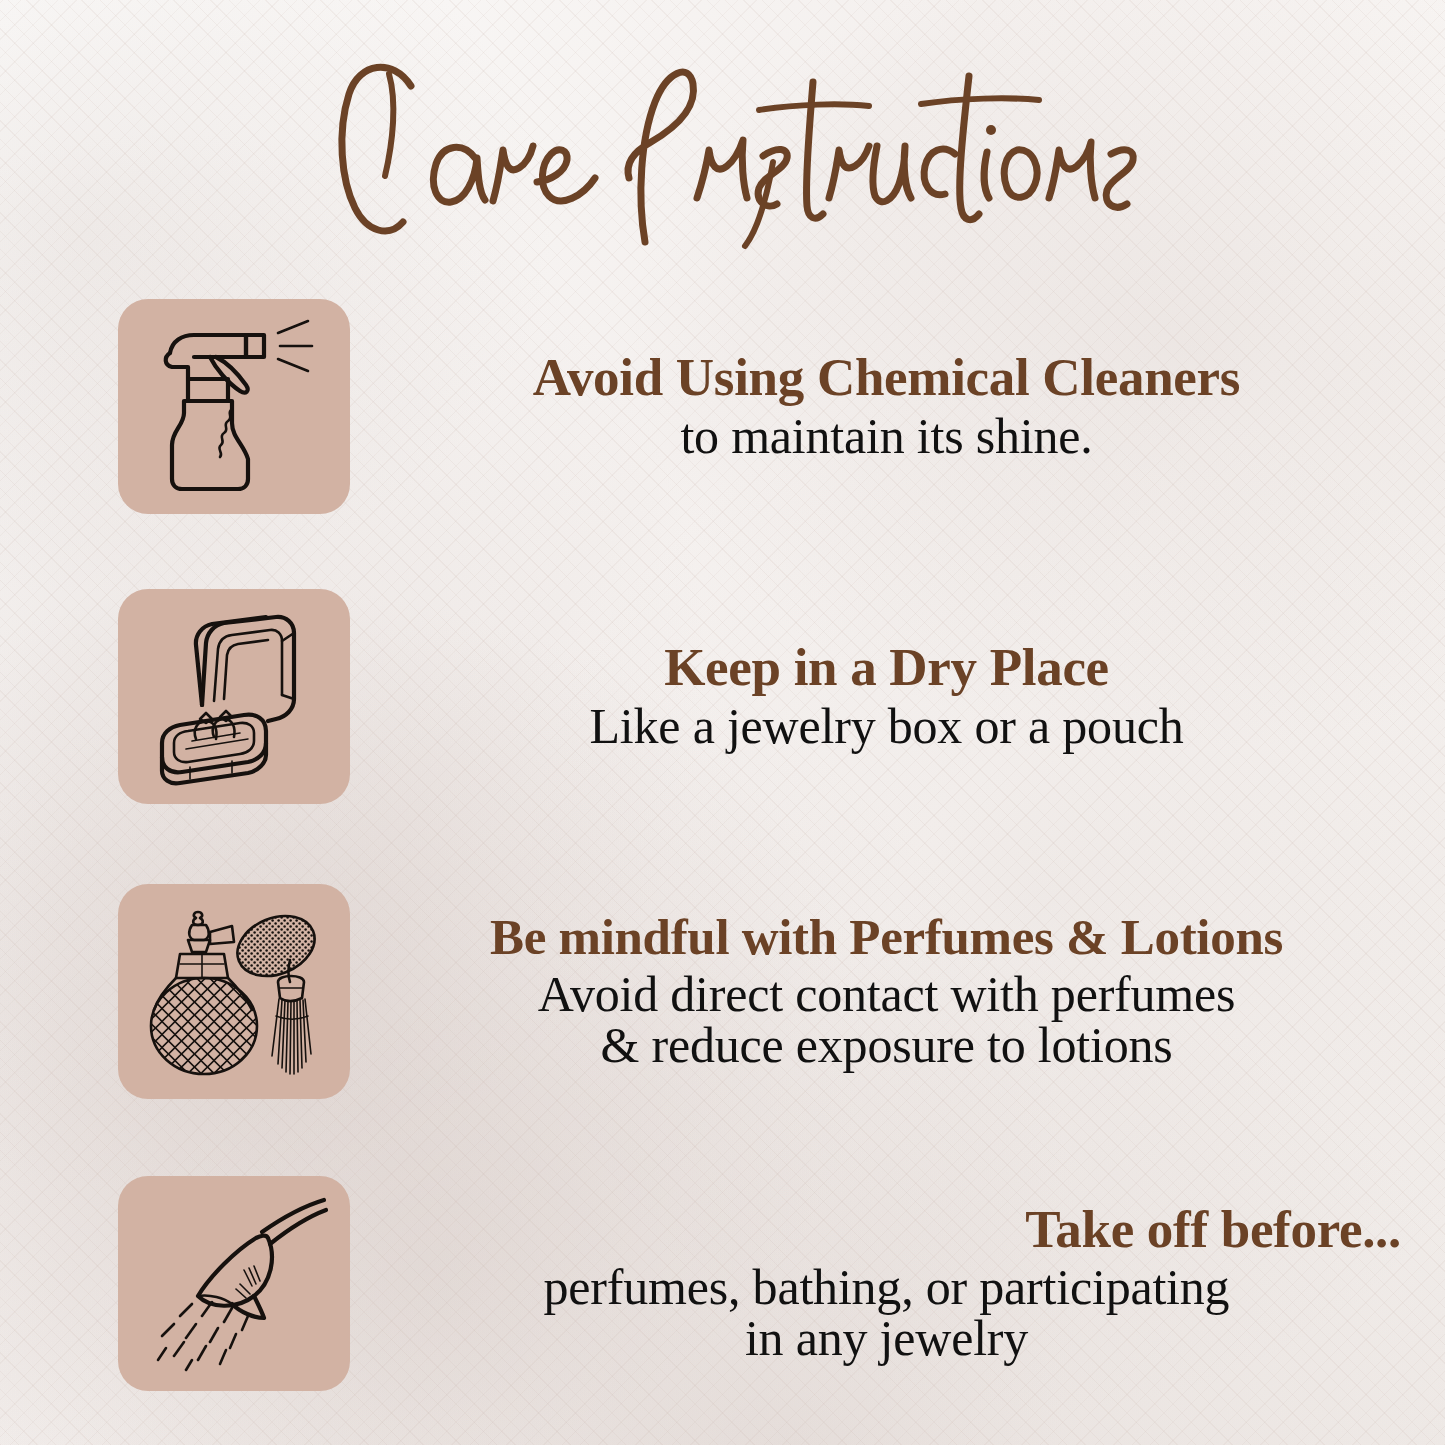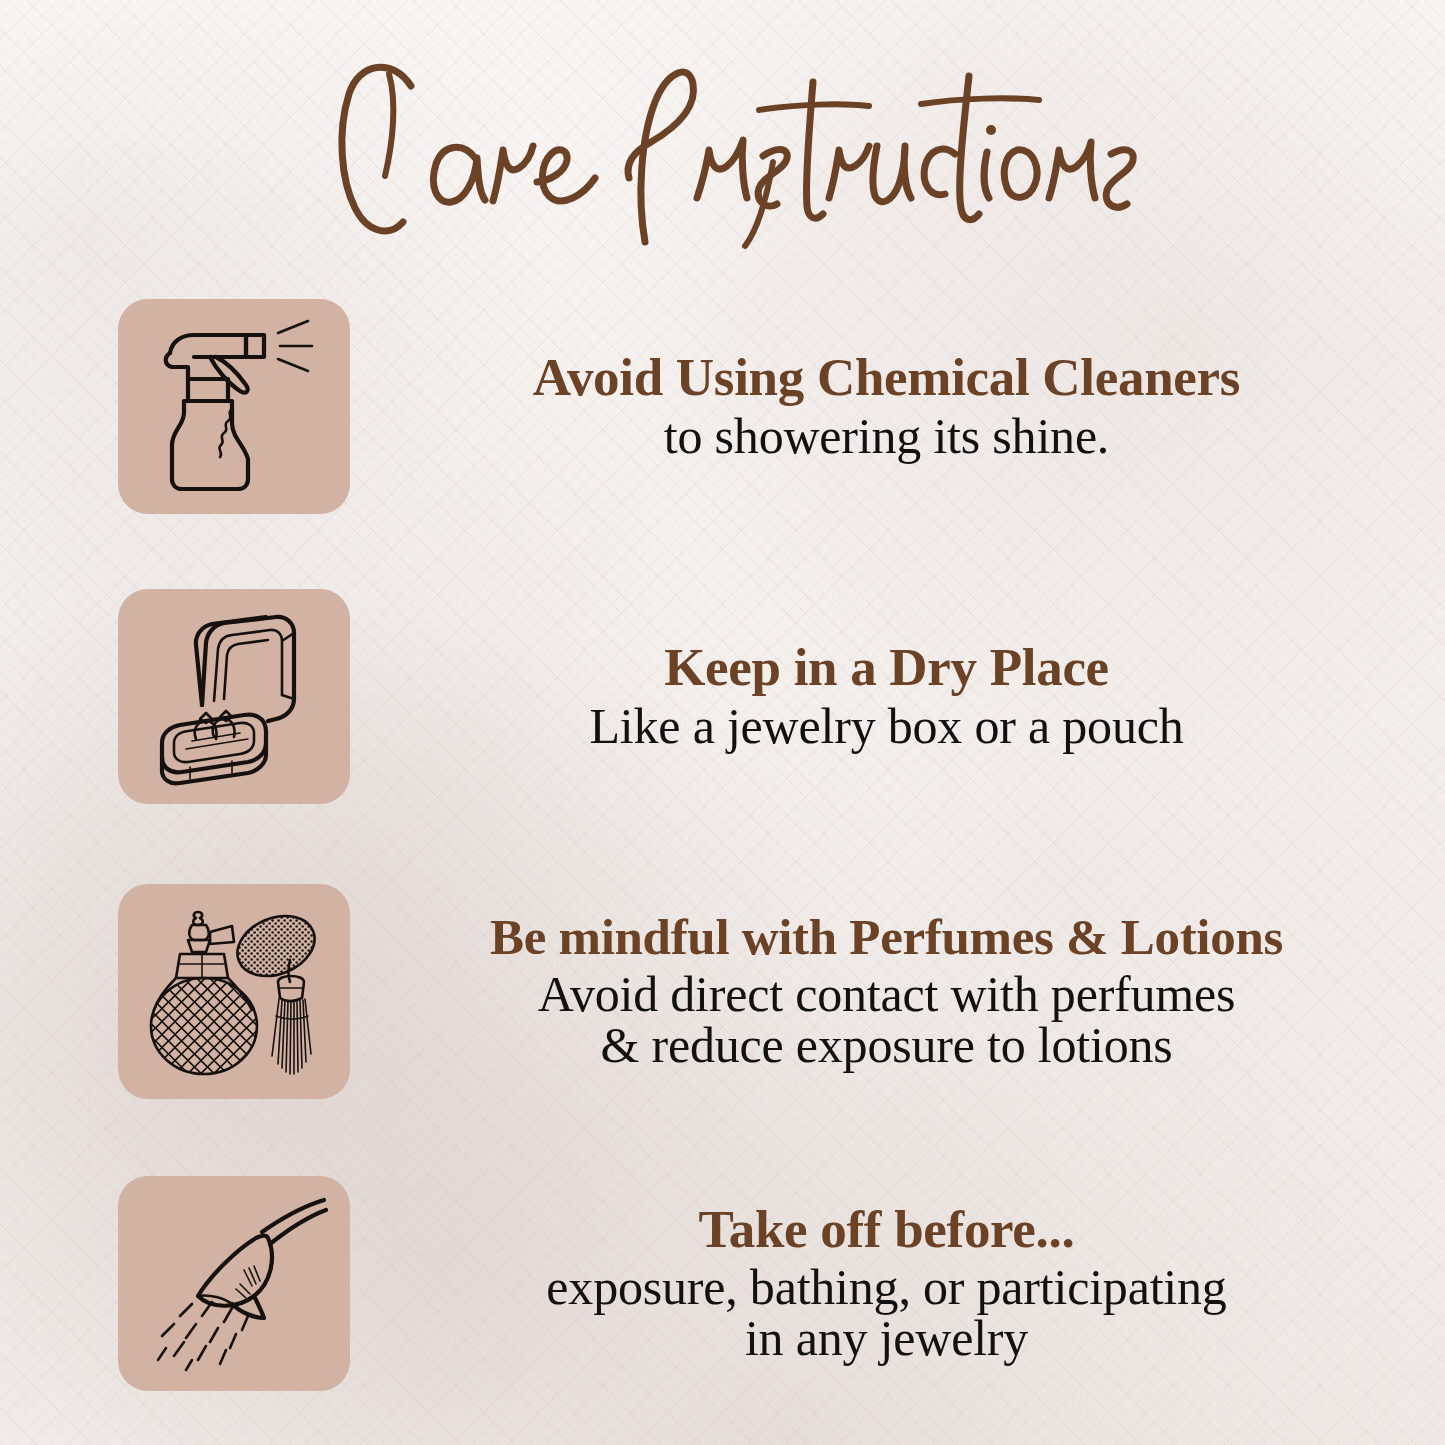--- a/index.html
+++ b/index.html
@@ -155,21 +155,21 @@
     margin-bottom: 6px;
   }
   .body-line {
     color: #111111;
     font-size: 50px;
     letter-spacing: -0.2px;
     white-space: nowrap;
   }
   .row-1 .head { font-size: 53px; }
   .row-3 .head { font-size: 51px; }
-  .row-4 .head { font-size: 53px; }
+  .row-4 .head { font-size: 53px; text-align: right; }
 </style>
 </head>
 <body>
 
 <div id="page">
 
   <div id="paper-texture"></div>
 
   <div id="content">
 
@@ -234,21 +234,21 @@
 
           <path class="ink-thin" d="M96 96 C 90 100, 98 104, 92 108 C 86 112, 94 116, 88 120 C 82 124, 90 128, 85 132 C 80 136, 88 140, 84 144"></path>
 
           <path class="ink-thin" d="M142 20 L 172 8"></path>
           <path class="ink-thin" d="M144 33 L 176 33"></path>
           <path class="ink-thin" d="M142 46 L 172 58"></path>
         </svg>
       </div>
       <div class="text-block">
         <div class="head">Avoid Using Chemical Cleaners</div>
-        <div class="body-line">to showering its shine.</div>
+        <div class="body-line">to maintain its shine.</div>
       </div>
     </div>
 
     <div class="row row-3">
       <div class="icon-tile">
         <svg viewBox="0 0 196 186" aria-hidden="true">
           <defs>
 
             <pattern id="crosshatch" width="13" height="13" patternUnits="userSpaceOnUse" patternTransform="rotate(0)">
               <path d="M0 6.5 L6.5 0 L13 6.5 L6.5 13 Z" fill="none" stroke="#16110e" stroke-width="1.7"></path>
@@ -380,19 +380,19 @@
             <path d="M48 152 L 38 166"></path>
             <path d="M70 156 L 62 170"></path>
             <path d="M90 160 L 84 174"></path>
             <path d="M30 158 L 22 170"></path>
             <path d="M56 170 L 50 180"></path>
           </g>
         </svg>
       </div>
       <div class="text-block">
         <div class="head">Take off before...</div>
-        <div class="body-line">exposure, bathing, or participating</div>
+        <div class="body-line">perfumes, bathing, or participating</div>
         <div class="body-line">in any jewelry</div>
       </div>
     </div>
 
   </div>
 </div>
 
 </body></html>

